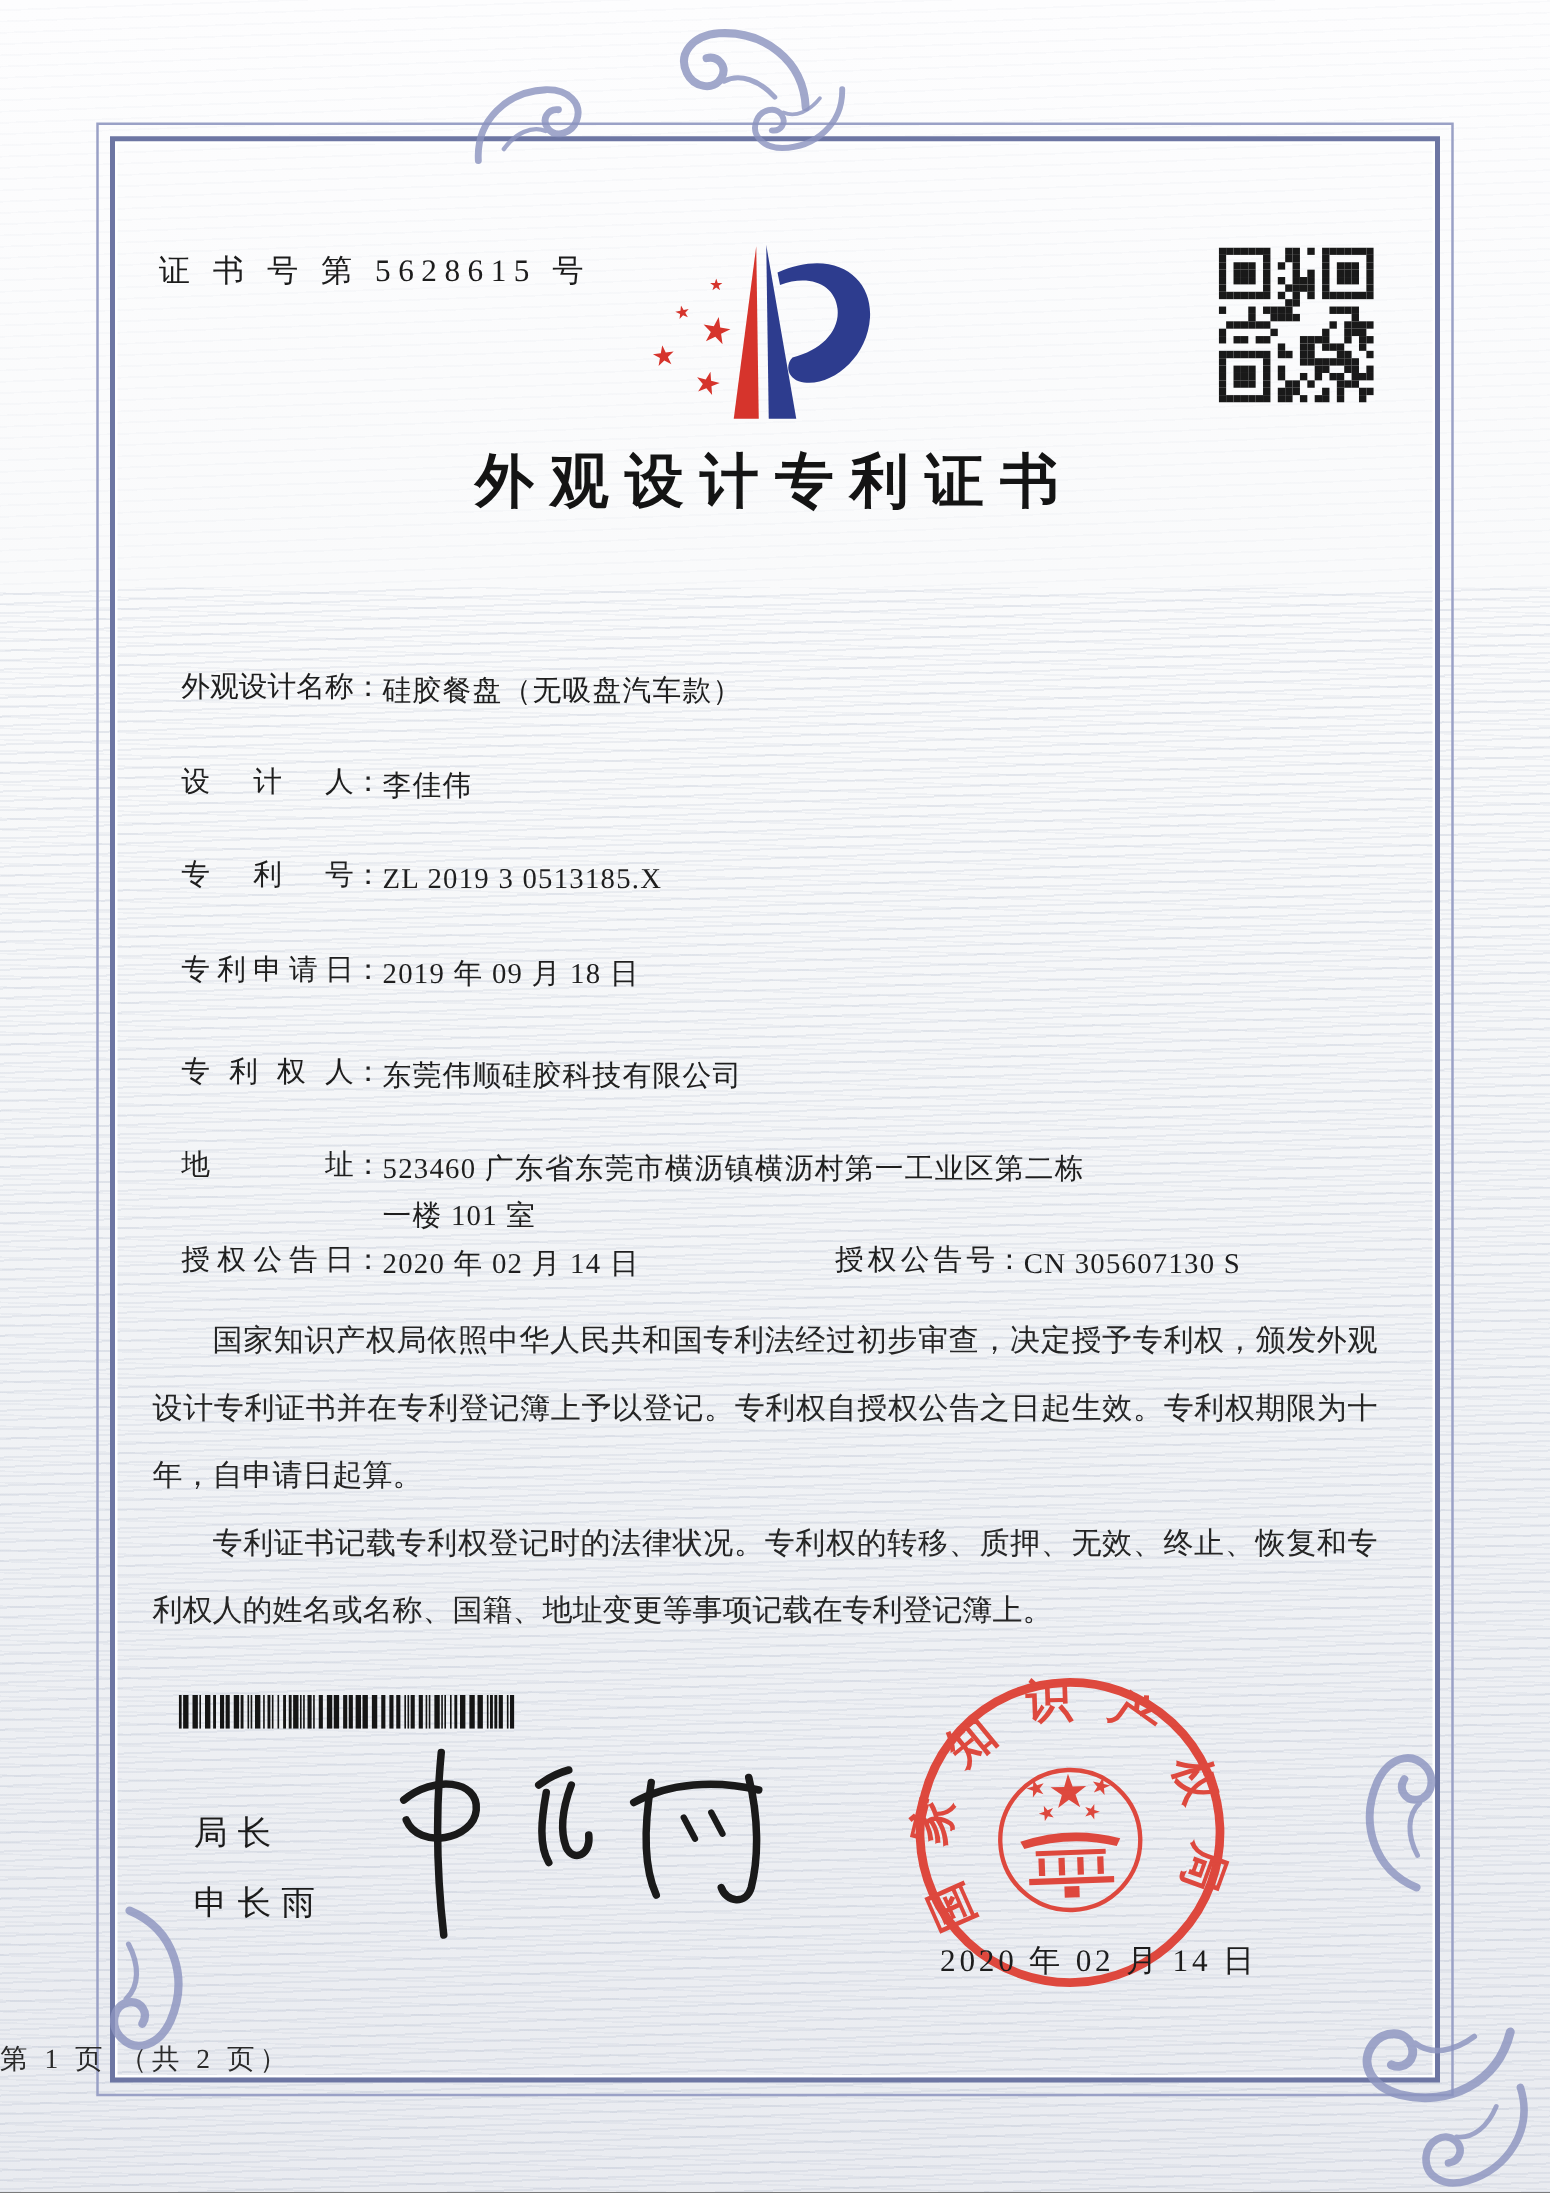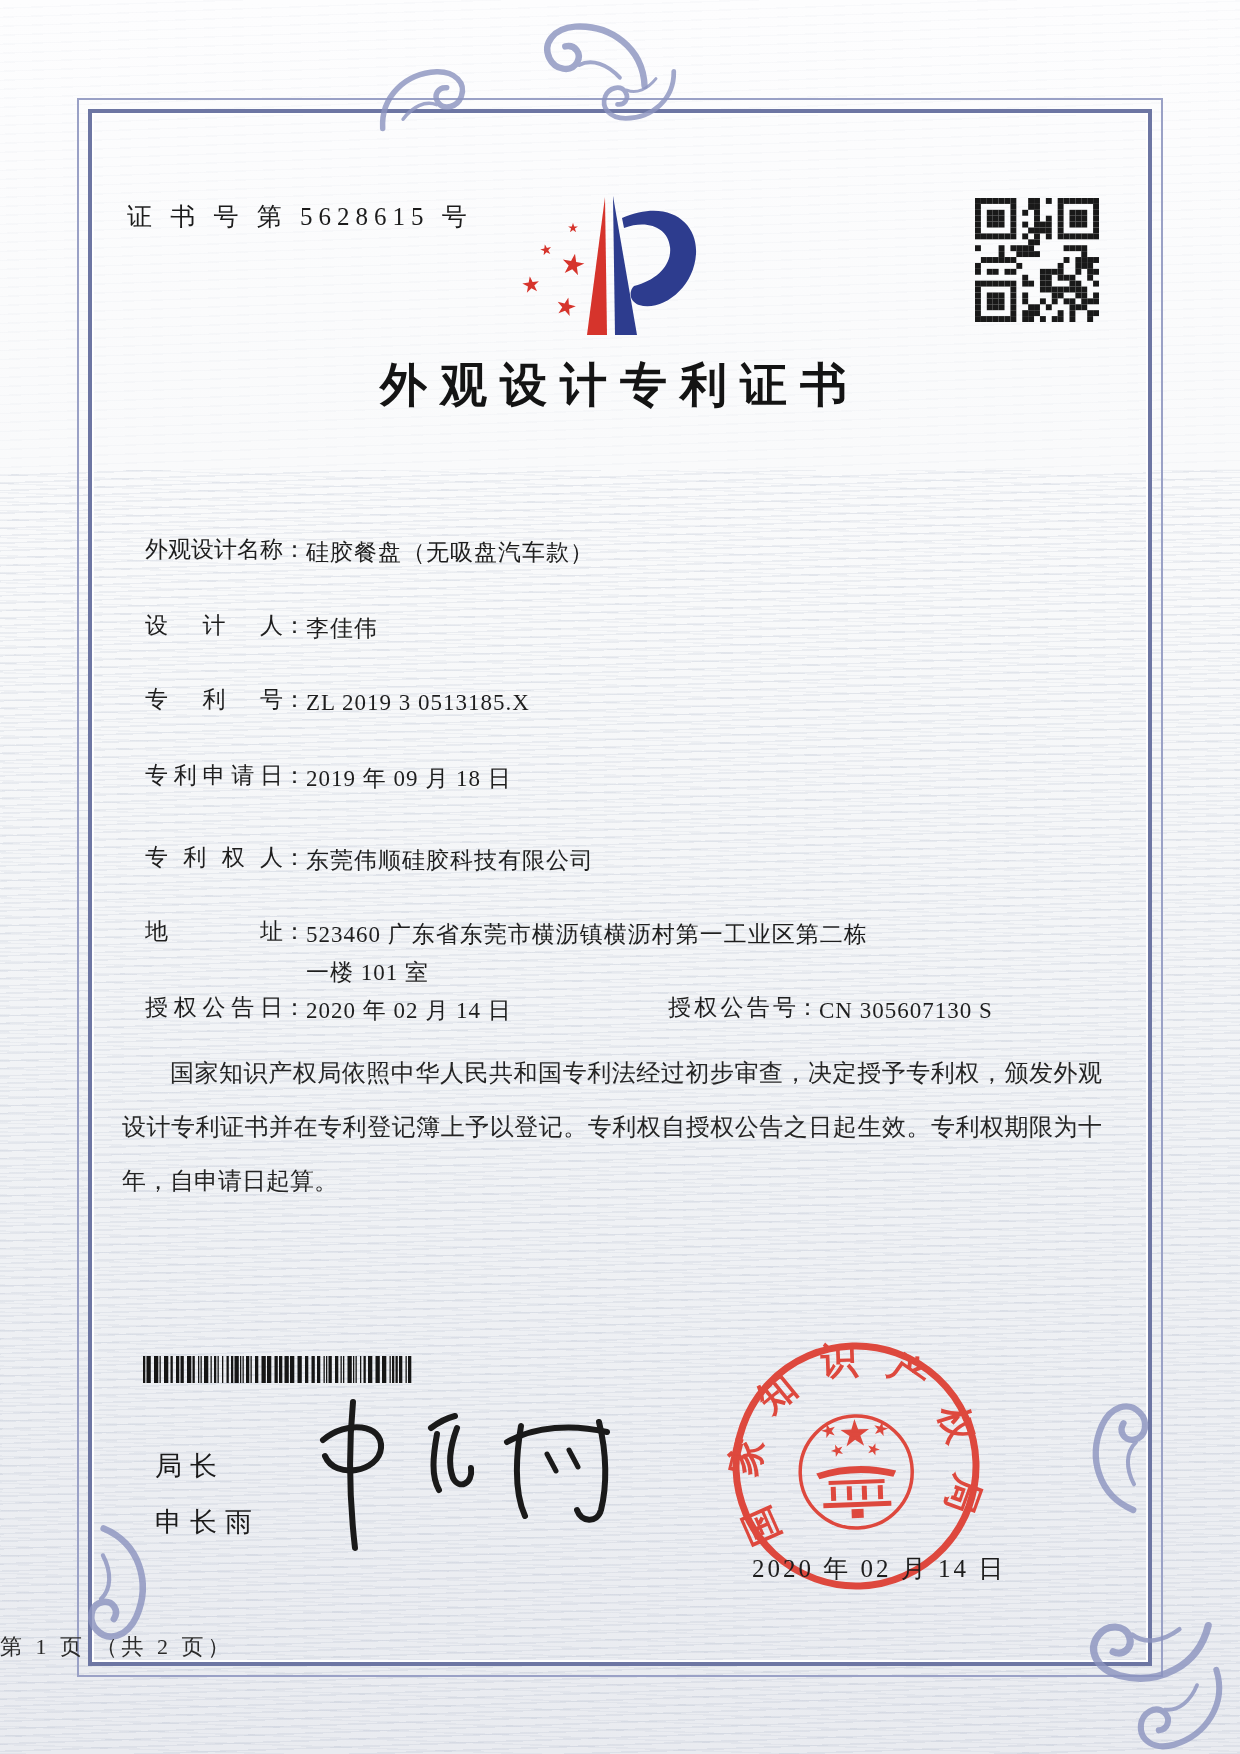--- a/index.html
+++ b/index.html
@@ -367,20 +367,21 @@
   </div>
   <div class="row" style="top:992px;width:960px;">
     <span class="lbl">授权公告日</span><span class="colon">：</span><span class="val">2020 年 02 月 14 日</span>
     <span class="grant-no">
       <span class="lbl">授权公告号</span><span class="colon">：</span><span class="val">CN 305607130 S</span>
     </span>
   </div>
 
   <div class="body-text">
     <p>国家知识产权局依照中华人民共和国专利法经过初步审查，决定授予专利权，颁发外观设计专利证书并在专利登记簿上予以登记。专利权自授权公告之日起生效。专利权期限为十年，自申请日起算。</p>
+    <p>专利证书记载专利权登记时的法律状况。专利权的转移、质押、无效、终止、恢复和专利权人的姓名或名称、国籍、地址变更等事项记载在专利登记簿上。</p>
   </div>
 
   <div class="barcode">
     <svg viewBox="0 0 272 28" preserveAspectRatio="none">
         <rect x="0.0" y="0" width="2.3" height="28"></rect>
         <rect x="3.5" y="0" width="4.3" height="28"></rect>
         <rect x="11.0" y="0" width="4.3" height="28"></rect>
         <rect x="16.5" y="0" width="1.3" height="28"></rect>
         <rect x="21.0" y="0" width="4.3" height="28"></rect>
         <rect x="27.5" y="0" width="2.3" height="28"></rect>

